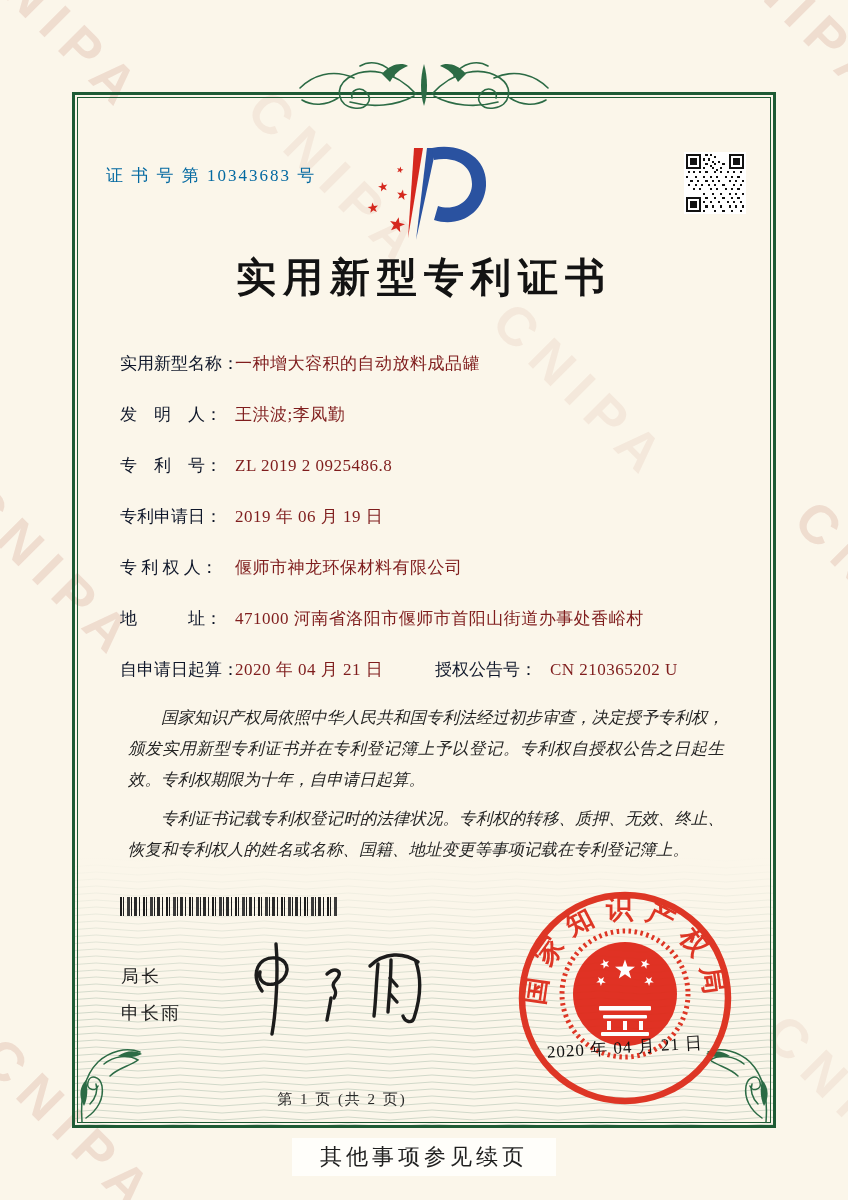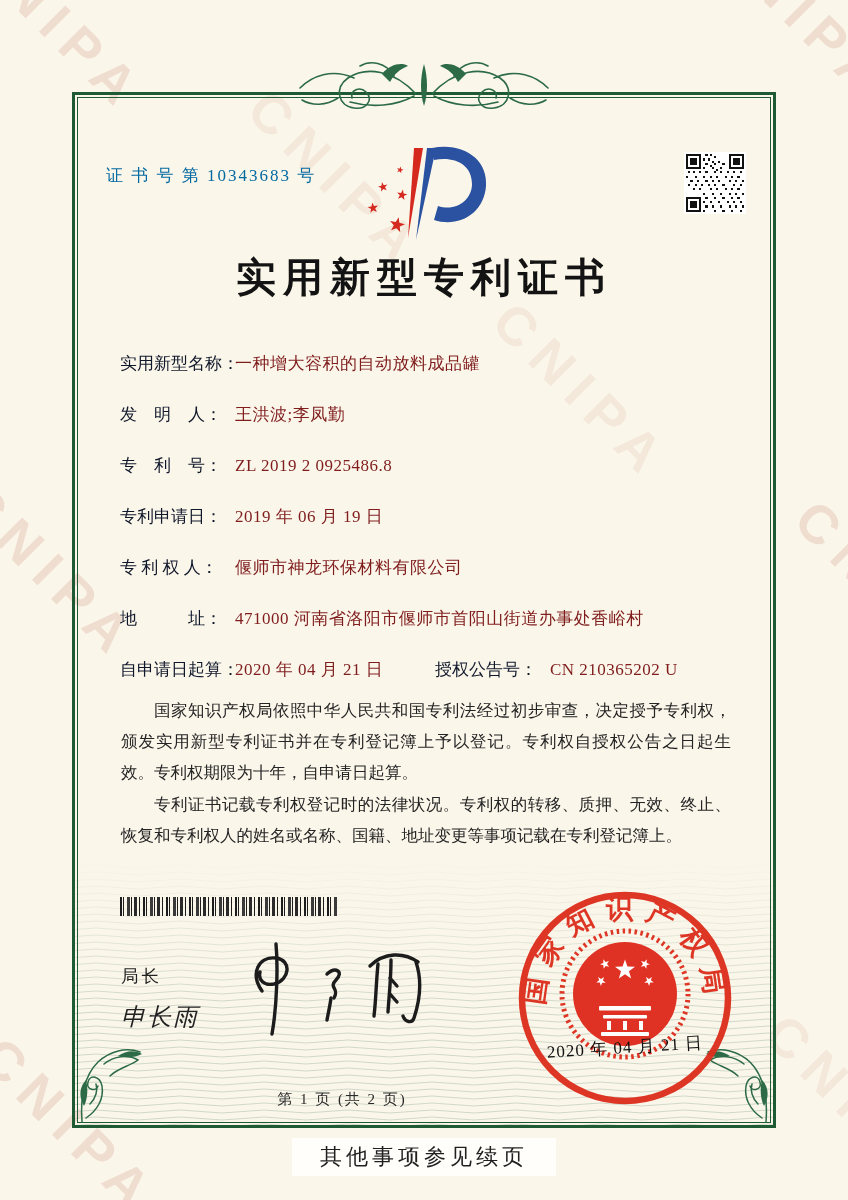--- a/index.html
+++ b/index.html
@@ -27,33 +27,33 @@
          font-size:40px;font-weight:bold;letter-spacing:7px;color:#131313;z-index:4;}
   
   .fields{position:absolute;left:120px;top:352px;width:616px;z-index:4;font-size:17px;}
   .field-row{position:relative;height:22px;margin-bottom:29px;white-space:nowrap;}
   .flabel{display:inline-block;width:115px;white-space:pre;color:#0f172a;}
   .fvalue{letter-spacing:.5px;color:#7f1d1d;}
   .pair2{position:absolute;left:315px;top:0;}
   
   .bodytext{position:absolute;left:120px;top:694px;width:612px;z-index:4;
             font-size:16.5px;line-height:31px;text-align:justify;color:#242424;}
-  .bodytext p{margin:1px;text-indent:2em;}
+  .bodytext p{margin:8px;text-indent:2em;font-style:italic;}
   
   .barcode{position:absolute;left:120px;top:897px;width:217px;height:19px;z-index:4;
     background:repeating-linear-gradient(90deg,
       #1c1c1c 0 2px,transparent 2px 3px,
       #1c1c1c 3px 4px,transparent 4px 7px,
       #3a3a3a 7px 10px,transparent 10px 11px,
       #1c1c1c 11px 12px,transparent 12px 14px,
       #2a2a2a 14px 17px,transparent 17px 19px,
       #1c1c1c 19px 20px,transparent 20px 23px);}
   
   .director-title{position:absolute;left:121px;top:964px;font-size:17.5px;letter-spacing:3px;z-index:4;}
-  .director-name{position:absolute;left:121px;top:1001px;font-size:24px;letter-spacing:2px;z-index:4;font-style:italic;}
+  .director-name{position:absolute;left:121px;top:1001px;font-size:18px;letter-spacing:2px;z-index:4;}
   .signature{position:absolute;left:232px;top:936px;width:215px;height:108px;z-index:4;}
   
   .seal{position:absolute;left:515px;top:888px;width:220px;height:220px;z-index:5;}
   .seal svg{position:absolute;left:0;top:0;opacity:.96;}
   .seal-date{position:absolute;left:28px;top:148px;width:164px;text-align:center;font-size:17px;
              color:#111;transform:rotate(-3.5deg);letter-spacing:1px;z-index:6;}
   
   .page-info{position:absolute;left:0;top:1090px;width:684px;text-align:center;font-size:15px;
              letter-spacing:2px;z-index:4;color:#2a2a2a;}
   .note-box{position:absolute;left:50%;top:1138px;transform:translateX(-50%);background:#fffefa;

